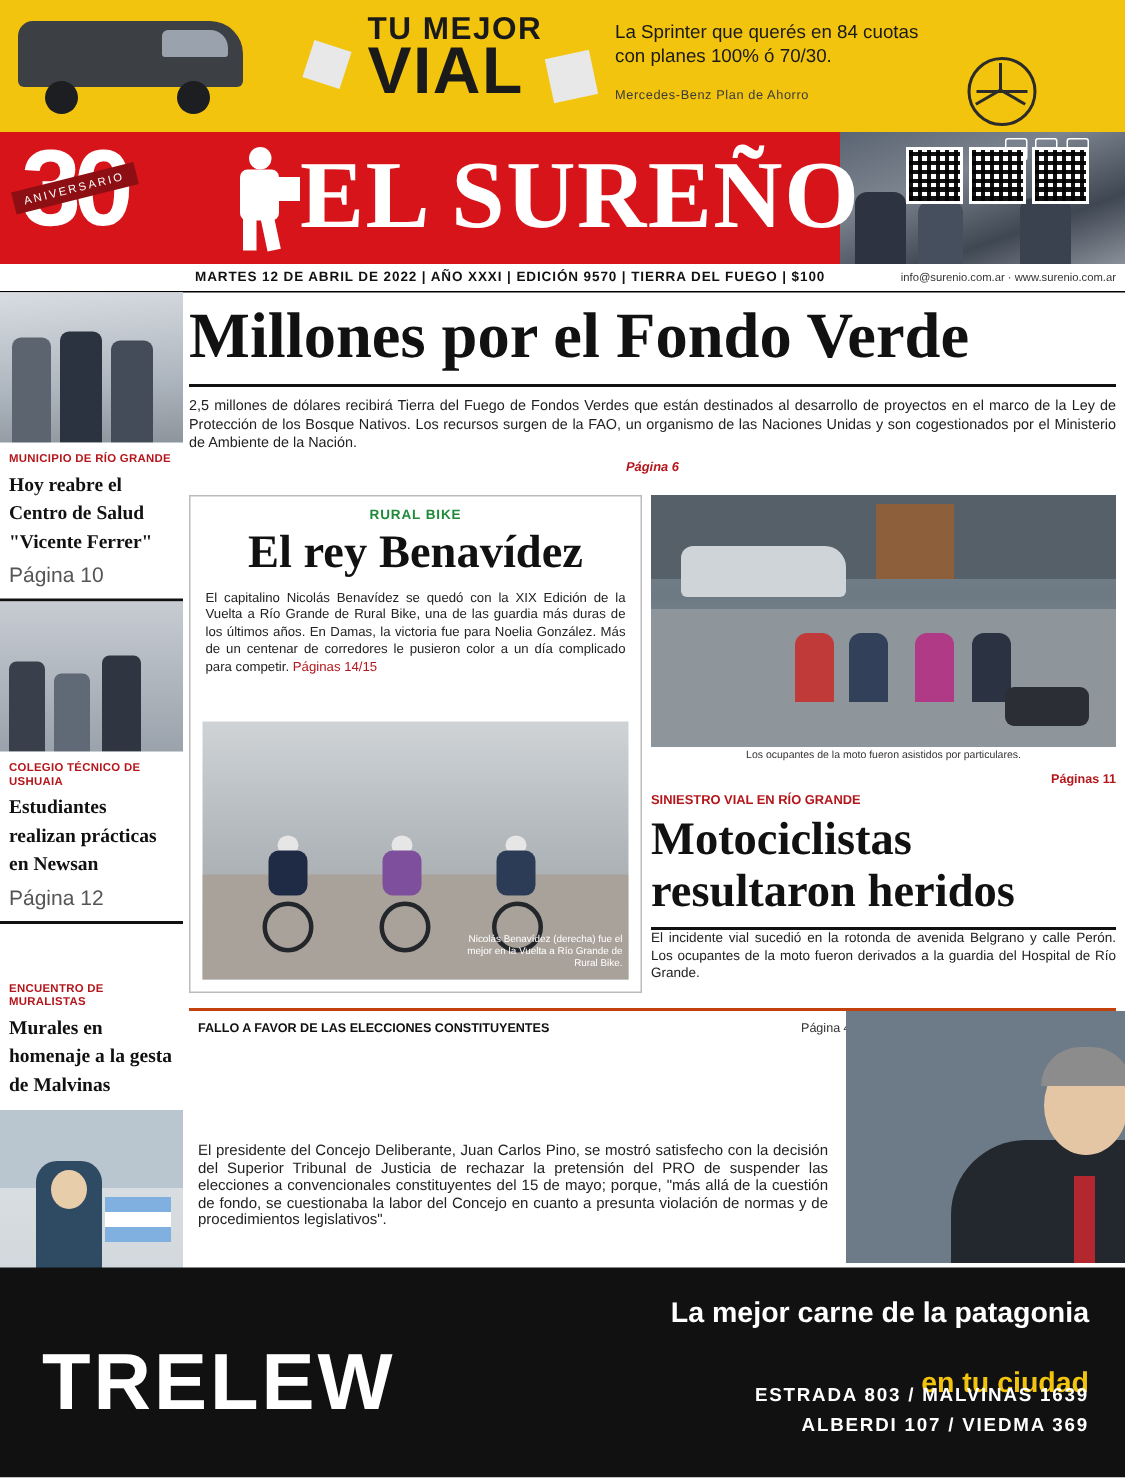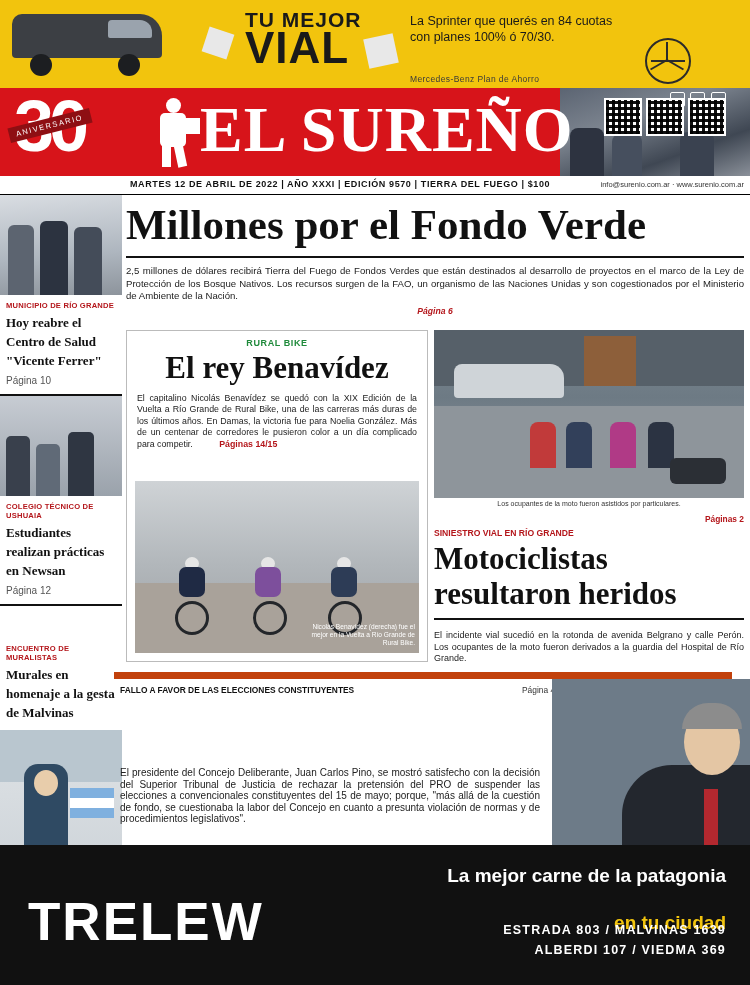--- a/index.html
+++ b/index.html
@@ -17,21 +17,21 @@
   .topad .van .body{position:absolute;left:0;top:6px;width:150px;height:44px;background:#3c3f44;border-radius:10px 22px 4px 4px;}
   .topad .van .wind{position:absolute;left:96px;top:12px;width:44px;height:18px;background:#9aa3ad;border-radius:4px 12px 2px 2px;}
   .topad .van .w1{position:absolute;left:18px;top:46px;width:22px;height:22px;border-radius:50%;background:#1c1e21;}
   .topad .van .w2{position:absolute;left:106px;top:46px;width:22px;height:22px;border-radius:50%;background:#1c1e21;}
   .topad .tu{position:absolute;left:245px;top:8px;font-size:21px;font-weight:bold;letter-spacing:1px;color:#1a1a1a;}
   .topad .plan{position:absolute;left:245px;top:26px;font-size:44px;font-weight:bold;letter-spacing:1px;color:#1a1a1a;line-height:44px;}
   .topad .cube1{position:absolute;left:205px;top:30px;width:26px;height:26px;background:#e8e8e8;transform:rotate(18deg);}
   .topad .cube2{position:absolute;left:366px;top:36px;width:30px;height:30px;background:#e8e8e8;transform:rotate(-12deg);}
   .topad .l1{position:absolute;left:410px;top:14px;font-size:12.5px;color:#1a1a1a;}
   .topad .l2{position:absolute;left:410px;top:30px;font-size:12.5px;color:#1a1a1a;}
-  .topad .brand{position:absolute;left:410px;top:58px;font-size:8.5px;color:#3a3a3a;letter-spacing:.4px;margin-top:16px;}
+  .topad .brand{position:absolute;left:410px;top:58px;font-size:8.5px;color:#3a3a3a;letter-spacing:.4px;}
   .topad .star{position:absolute;left:645px;top:38px;width:42px;height:42px;border:2px solid #2b2b2b;border-radius:50%;}
   .topad .star:before{content:"";position:absolute;left:19px;top:2px;width:2px;height:19px;background:#2b2b2b;}
   .topad .star:after{content:"";position:absolute;left:4px;top:20px;width:34px;height:2px;background:#2b2b2b;
     box-shadow:0 0 0 0 #2b2b2b;transform:rotate(0deg);}
   .topad .sp1,.topad .sp2{position:absolute;left:19px;top:20px;width:2px;height:19px;background:#2b2b2b;}
   .topad .sp1{transform:rotate(60deg);transform-origin:top center;}
   .topad .sp2{transform:rotate(-60deg);transform-origin:top center;}
 
   
   .masthead{position:absolute;left:0;top:88px;width:750px;height:88px;background:#d7141a;overflow:hidden;}
@@ -74,21 +74,21 @@
   .lphoto.p-a .f1{position:absolute;left:8px;top:30px;width:26px;height:70px;background:#5c6470;border-radius:6px 6px 0 0;}
   .lphoto.p-a .f2{position:absolute;left:40px;top:26px;width:28px;height:74px;background:#2c3340;border-radius:6px 6px 0 0;}
   .lphoto.p-a .f3{position:absolute;left:74px;top:32px;width:28px;height:68px;background:#444c59;border-radius:6px 6px 0 0;}
   .lphoto.p-b{background:linear-gradient(180deg,#c7ccd3 0%,#9aa2ab 100%);}
   .lphoto.p-b .d1{position:absolute;left:6px;top:40px;width:24px;height:60px;background:#39404c;border-radius:5px 5px 0 0;}
   .lphoto.p-b .d3{position:absolute;left:36px;top:48px;width:24px;height:52px;background:#606a77;border-radius:5px 5px 0 0;}
   .lphoto.p-b .d4{position:absolute;left:68px;top:36px;width:26px;height:64px;background:#2f3642;border-radius:5px 5px 0 0;}
   .lblock{padding:6px 6px 8px 6px;border-bottom:2px solid #111;}
   .lkicker{font-size:7.6px;font-weight:bold;letter-spacing:.2px;color:#b4161b;text-transform:uppercase;margin-bottom:3px;}
   .ltitle{font-family:"Liberation Serif",serif;font-weight:bold;font-size:13px;line-height:19px;color:#111;}
-  .lpage{font-size:10px;color:#555;margin-top:5px;}
+  .lpage{font-size:14px;color:#555;margin-top:5px;}
   .lmural{position:relative;width:122px;height:132px;background:linear-gradient(180deg,#dfe3e6 0%,#cfd5da 100%);overflow:hidden;}
   .lmural .sky{position:absolute;left:0;top:0;width:122px;height:52px;background:#b9c6cf;}
   .lmural .figure{position:absolute;left:24px;top:34px;width:44px;height:98px;background:#2f4a63;border-radius:14px 14px 0 0;}
   .lmural .face{position:absolute;left:34px;top:40px;width:24px;height:26px;border-radius:50%;background:#e8cdab;}
   .lmural .flag{position:absolute;left:70px;top:58px;width:44px;height:30px;background:#7fb0df;}
   .lmural .flag:after{content:"";position:absolute;left:0;top:10px;width:44px;height:10px;background:#fff;}
   .lmural .cap{position:absolute;left:52px;bottom:4px;font-size:8px;color:#fff;opacity:.85;}
 
   
   .lead{position:absolute;left:126px;top:198px;width:618px;}
@@ -96,21 +96,21 @@
   .lead .h1{font-family:"Liberation Serif",serif;font-weight:bold;font-size:43px;line-height:46px;color:#111;margin-top:4px;}
   .lead .rule{width:618px;height:2px;background:#111;margin-top:8px;}
   .lead .body{font-size:9.6px;line-height:12.6px;color:#222;margin-top:7px;text-align:justify;}
   .lead .pag{font-size:8.6px;color:#b4161b;text-align:center;margin-top:3px;font-weight:bold;font-style:italic;}
 
   
   .bikebox{position:absolute;left:126px;top:330px;width:300px;height:330px;border:1px solid #bbb;background:#fff;}
   .bikebox .kick{font-size:9px;font-weight:bold;color:#1f8a3b;text-align:center;margin-top:7px;letter-spacing:.6px;}
   .bikebox .h2{font-family:"Liberation Serif",serif;font-weight:bold;font-size:31px;line-height:34px;text-align:center;margin-top:3px;color:#111;}
   .bikebox .body{font-size:8.8px;line-height:11.4px;color:#222;margin:8px 10px 0 10px;text-align:justify;}
-  .bikebox .pag{color:#b4161b;font-weight:bold;margin-left:24px;}
+  .bikebox .pag{color:#b4161b;font-weight:normal;}
   .bikephoto{position:absolute;left:8px;top:150px;width:284px;height:172px;overflow:hidden;
     background:linear-gradient(180deg,#cfd3d6 0%,#b2b7bb 48%,#9a9ea1 100%);}
   .bikephoto .ground{position:absolute;left:0;bottom:0;width:284px;height:70px;background:#a9a29a;}
   .bikephoto .rider{position:absolute;bottom:22px;width:42px;height:64px;}
   .bikephoto .rider .tor{position:absolute;left:8px;top:0;width:26px;height:30px;border-radius:7px;}
   .bikephoto .rider .hd{position:absolute;left:14px;top:-10px;width:14px;height:13px;border-radius:50%;background:#e6e6e6;}
   .bikephoto .rider .wh{position:absolute;top:34px;width:28px;height:28px;border:3px solid #23262a;border-radius:50%;}
   .bikephoto .r1{left:36px;}
   .bikephoto .r1 .tor{background:#1f2a44;}
   .bikephoto .r1 .wh{left:4px;}
@@ -136,24 +136,24 @@
   .accphoto .pd{left:214px;background:#2b3342;}
   .accphoto .moto{position:absolute;left:236px;bottom:14px;width:56px;height:26px;background:#2b2f35;border-radius:6px;}
   .acccap{position:absolute;left:434px;top:500px;width:310px;font-size:7px;color:#333;text-align:center;}
   .accpag{position:absolute;right:6px;top:514px;font-size:8.4px;font-weight:bold;color:#b4161b;}
 
   
   .sin{position:absolute;left:434px;top:528px;width:310px;}
   .sin .kick{font-size:8.6px;font-weight:bold;color:#b4161b;text-transform:uppercase;}
   .sin .h2{font-family:"Liberation Serif",serif;font-weight:bold;font-size:31px;line-height:35px;color:#111;margin-top:3px;}
   .sin .rule{width:310px;height:2px;background:#111;margin-top:7px;}
-  .sin .body{font-size:9px;line-height:11.6px;color:#222;margin-top:10px;text-align:justify;}
-
-  
-  .pino{position:absolute;left:114px;top:672px;width:618px;height:168px;border-top:7px solid #c2410c;}
+  .sin .body{font-size:9px;line-height:11.6px;color:#222;margin-top:0;text-align:justify;}
+
+  
+  .pino{position:absolute;left:126px;top:672px;width:618px;height:168px;border-top:2px solid #c2410c;}
   .pino .kick{position:absolute;left:6px;top:6px;font-size:8.4px;font-weight:bold;color:#111;text-transform:uppercase;}
   .pino .pag{position:absolute;left:408px;top:6px;font-size:8.4px;color:#333;}
   .pino .h2{position:absolute;left:6px;top:22px;width:420px;font-family:"Liberation Serif",serif;font-weight:bold;font-size:25px;line-height:28px;color:#111;}
   .pino .body{position:absolute;left:6px;top:88px;width:420px;font-size:10px;line-height:11.6px;color:#222;text-align:justify;}
   .pinophoto{position:absolute;left:438px;top:0;width:306px;height:168px;overflow:hidden;
     background:linear-gradient(180deg,#7e8a95 0%,#5f6a76 100%);}
   .pinophoto .wall{position:absolute;left:0;top:0;width:306px;height:168px;background:#6d7b88;}
   .pinophoto .shoulder{position:absolute;left:70px;top:86px;width:178px;height:82px;background:#23272e;border-radius:50px 50px 0 0;}
   .pinophoto .head{position:absolute;left:132px;top:30px;width:56px;height:66px;border-radius:50%;background:#e4c6a4;}
   .pinophoto .hair{position:absolute;left:130px;top:24px;width:60px;height:26px;border-radius:30px 30px 0 0;background:#8c8c8c;}
@@ -268,21 +268,21 @@
     <div class="h1">Millones por el Fondo Verde</div>
     <div class="rule"></div>
     <div class="body">2,5 millones de dólares recibirá Tierra del Fuego de Fondos Verdes que están destinados al desarrollo de proyectos en el marco de la Ley de Protección de los Bosque Nativos. Los recursos surgen de la FAO, un organismo de las Naciones Unidas y son cogestionados por el Ministerio de Ambiente de la Nación.</div>
     <div class="pag">Página 6</div>
   </div>
 
   <div class="bikebox">
     <div class="kick">RURAL BIKE</div>
     <div class="h2">El rey Benavídez</div>
     <div class="body">
-      <span>El capitalino Nicolás Benavídez se quedó con la XIX Edición de la Vuelta a Río Grande de Rural Bike, una de las carreras más duras de los últimos años. En Damas, la victoria fue para Noelia González.  Más de un centenar de corredores le pusieron color a un día complicado para competir.</span>
+      <span>El capitalino Nicolás Benavídez se quedó con la XIX Edición de la Vuelta a Río Grande de Rural Bike, una de las guardia más duras de los últimos años. En Damas, la victoria fue para Noelia González.  Más de un centenar de corredores le pusieron color a un día complicado para competir.</span>
       <span class="pag">Páginas 14/15</span>
     </div>
     <div class="bikephoto">
       <div class="ground"></div>
       <div class="rider r1">
           <div class="hd"></div>
           <div class="tor"></div>
           <div class="wh"></div>
         </div>
       <div class="rider r2">
@@ -304,21 +304,21 @@
       <div class="door"></div>
       <div class="car"></div>
       <div class="road"></div>
     <div class="pp pa"></div>
       <div class="pp pb"></div>
       <div class="pp pc"></div>
       <div class="pp pd"></div>
     <div class="moto"></div>
   </div>
   <div class="acccap">Los ocupantes de la moto fueron asistidos por particulares.</div>
-  <div class="accpag">Páginas 2</div>
+  <div class="accpag">Páginas 11</div>
 
   <div class="sin">
     <div class="kick">SINIESTRO VIAL EN RÍO GRANDE</div>
     <div class="h2">Motociclistas resultaron heridos</div>
     <div class="rule"></div>
     <div class="body">El incidente vial sucedió en la rotonda de avenida Belgrano y calle Perón. Los ocupantes de la moto fueron derivados a la guardia del Hospital de Río Grande.</div>
   </div>
 
   <div class="pino">
     <div class="kick">FALLO A FAVOR DE LAS ELECCIONES CONSTITUYENTES</div>

